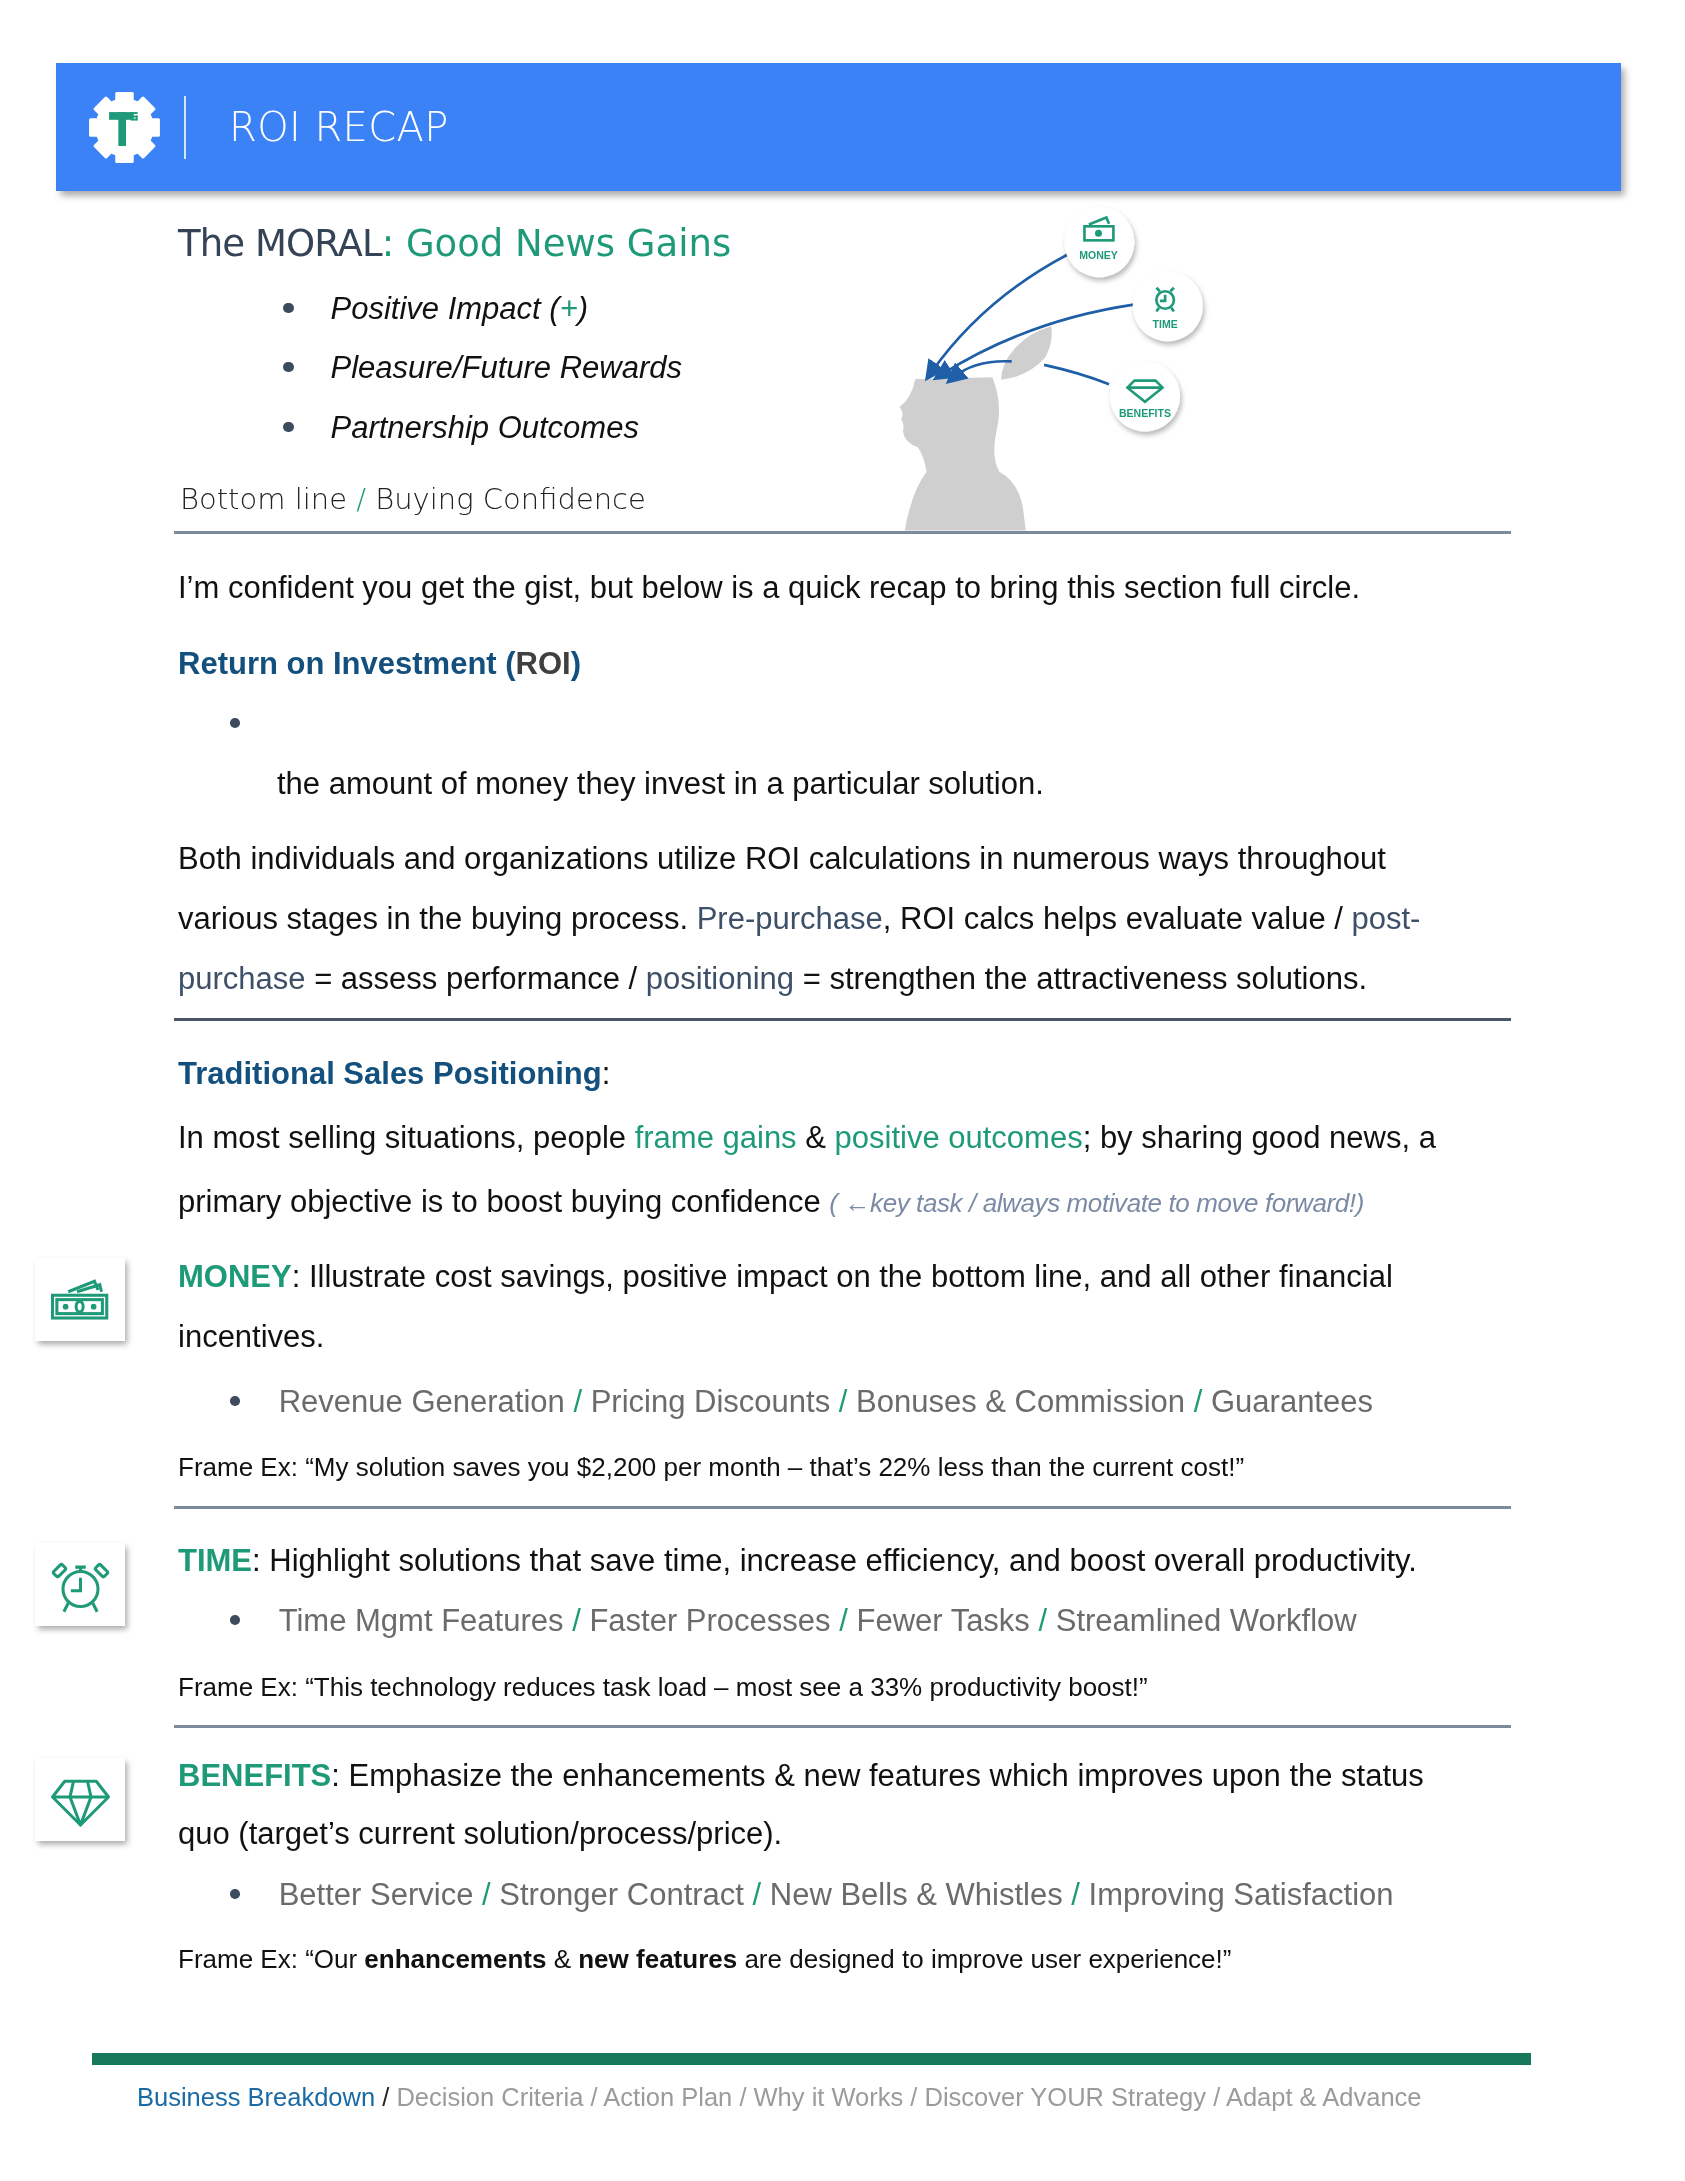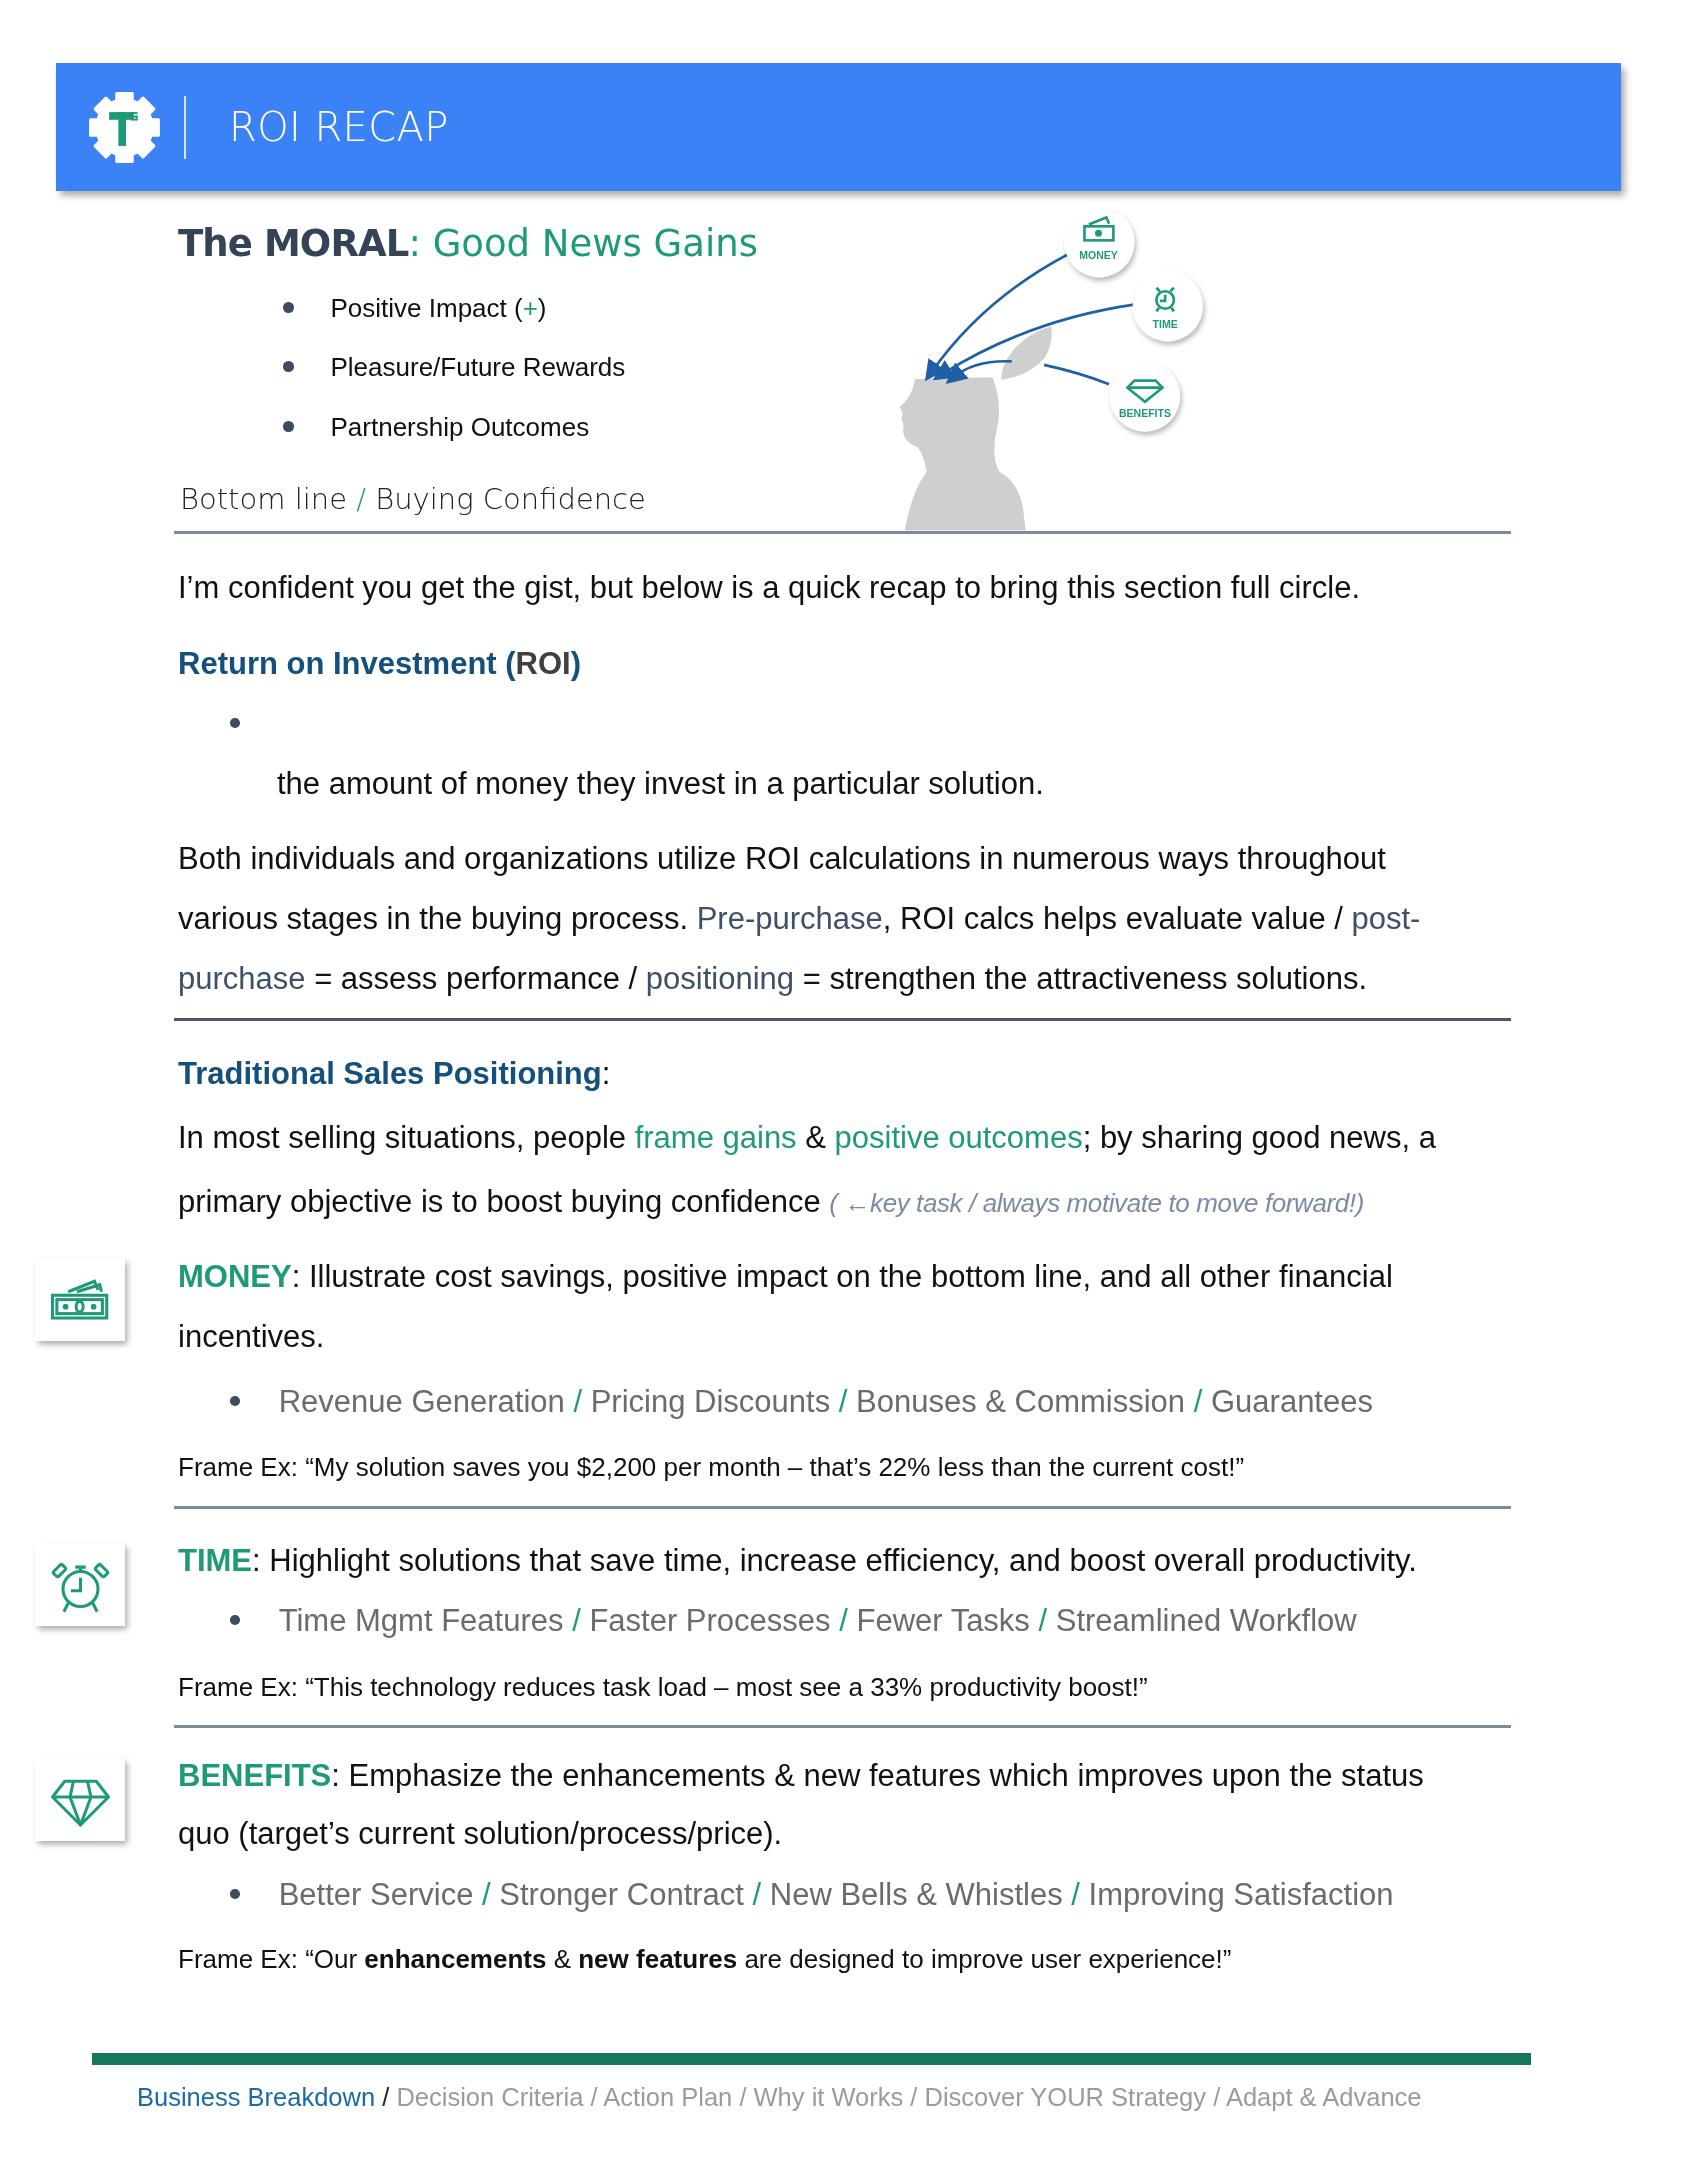--- a/index.html
+++ b/index.html
@@ -12,23 +12,23 @@
     left: 56px; top: 63px; width: 1565px; height: 128px; background: #3b82f6;
     box-shadow: 3.5px 5.3px 7px rgba(0,0,0,0.35);
   }
   .header .logo { position: absolute; left: 30px; top: 26px; width: 77px; height: 77px; }
   .header .divider { position: absolute; left: 128px; top: 33px; width: 1.8px; height: 63px; background: #cfe9e1; }
   .header .title {
     position: absolute; left: 173px; top: 40px; font-size: 40px; color: #ffffff;
     font-family: "DejaVu Sans", sans-serif; font-weight: 300; letter-spacing: 0.4px; line-height: 49px;
   }
   .moral-title { left: 178px; top: 219px; font-size: 37px; line-height: 49px; font-family: "DejaVu Sans", sans-serif; white-space: nowrap; }
-  .moral-title .dark { color: #344355; font-weight: bold; letter-spacing: -0.9px; }
+  .moral-title .dark { color: #344355; font-weight: normal; letter-spacing: -0.9px; }
   .moral-title .green { color: #1f9a78; }
-  .moral-bullet { left: 283px; font-size: 26px; line-height: 39px; white-space: nowrap; }
+  .moral-bullet { left: 283px; font-size: 31px; line-height: 39px; white-space: nowrap; font-style: italic; }
   .moral-bullet .dot { display: inline-block; width: 10.5px; height: 10.5px; border-radius: 50%; background: #3d4b5e; vertical-align: middle; margin-right: 37px; position: relative; top: -2.6px; }
   .plus { color: #1f9a78; }
   .bottomline { left: 180px; top: 480px; font-size: 29px; line-height: 39px; font-family: "DejaVu Sans", sans-serif; font-weight: 300; white-space: nowrap; color: #222; }
   .slash-green { color: #1f9a78; }
   .hr { height: 2.6px; background: #7c8b9c; }
   .hr.dark { background: #4a5668; }
   .para { left: 178px; font-size: 31px; line-height: 39px; white-space: nowrap; }
   .heading-blue { color: #14507e; font-weight: bold; }
   .roi-green { color: #404040; }
   .kw { color: #3d5068; font-weight: normal; }

